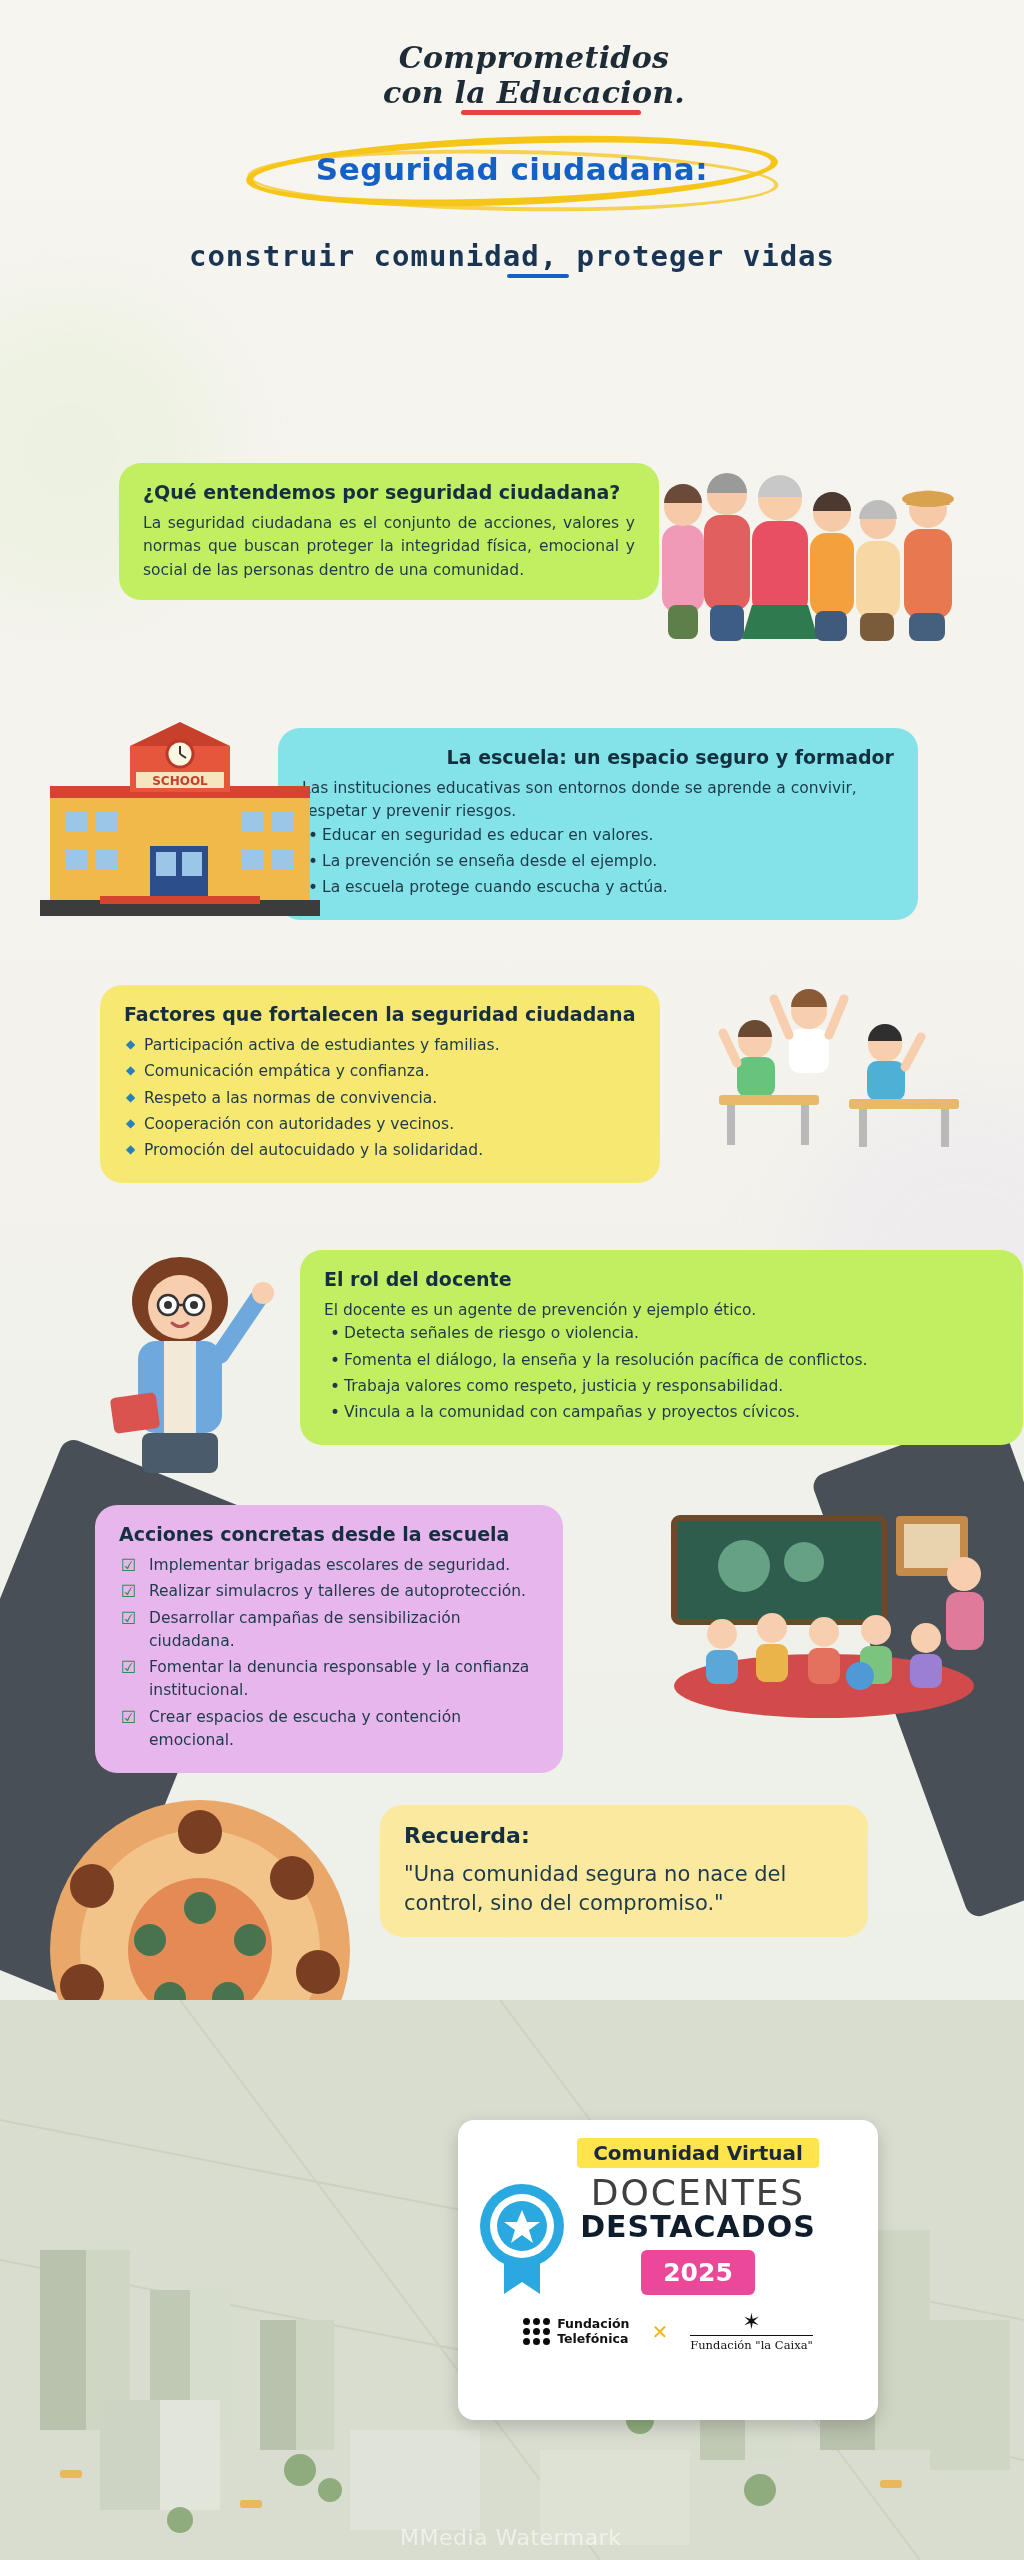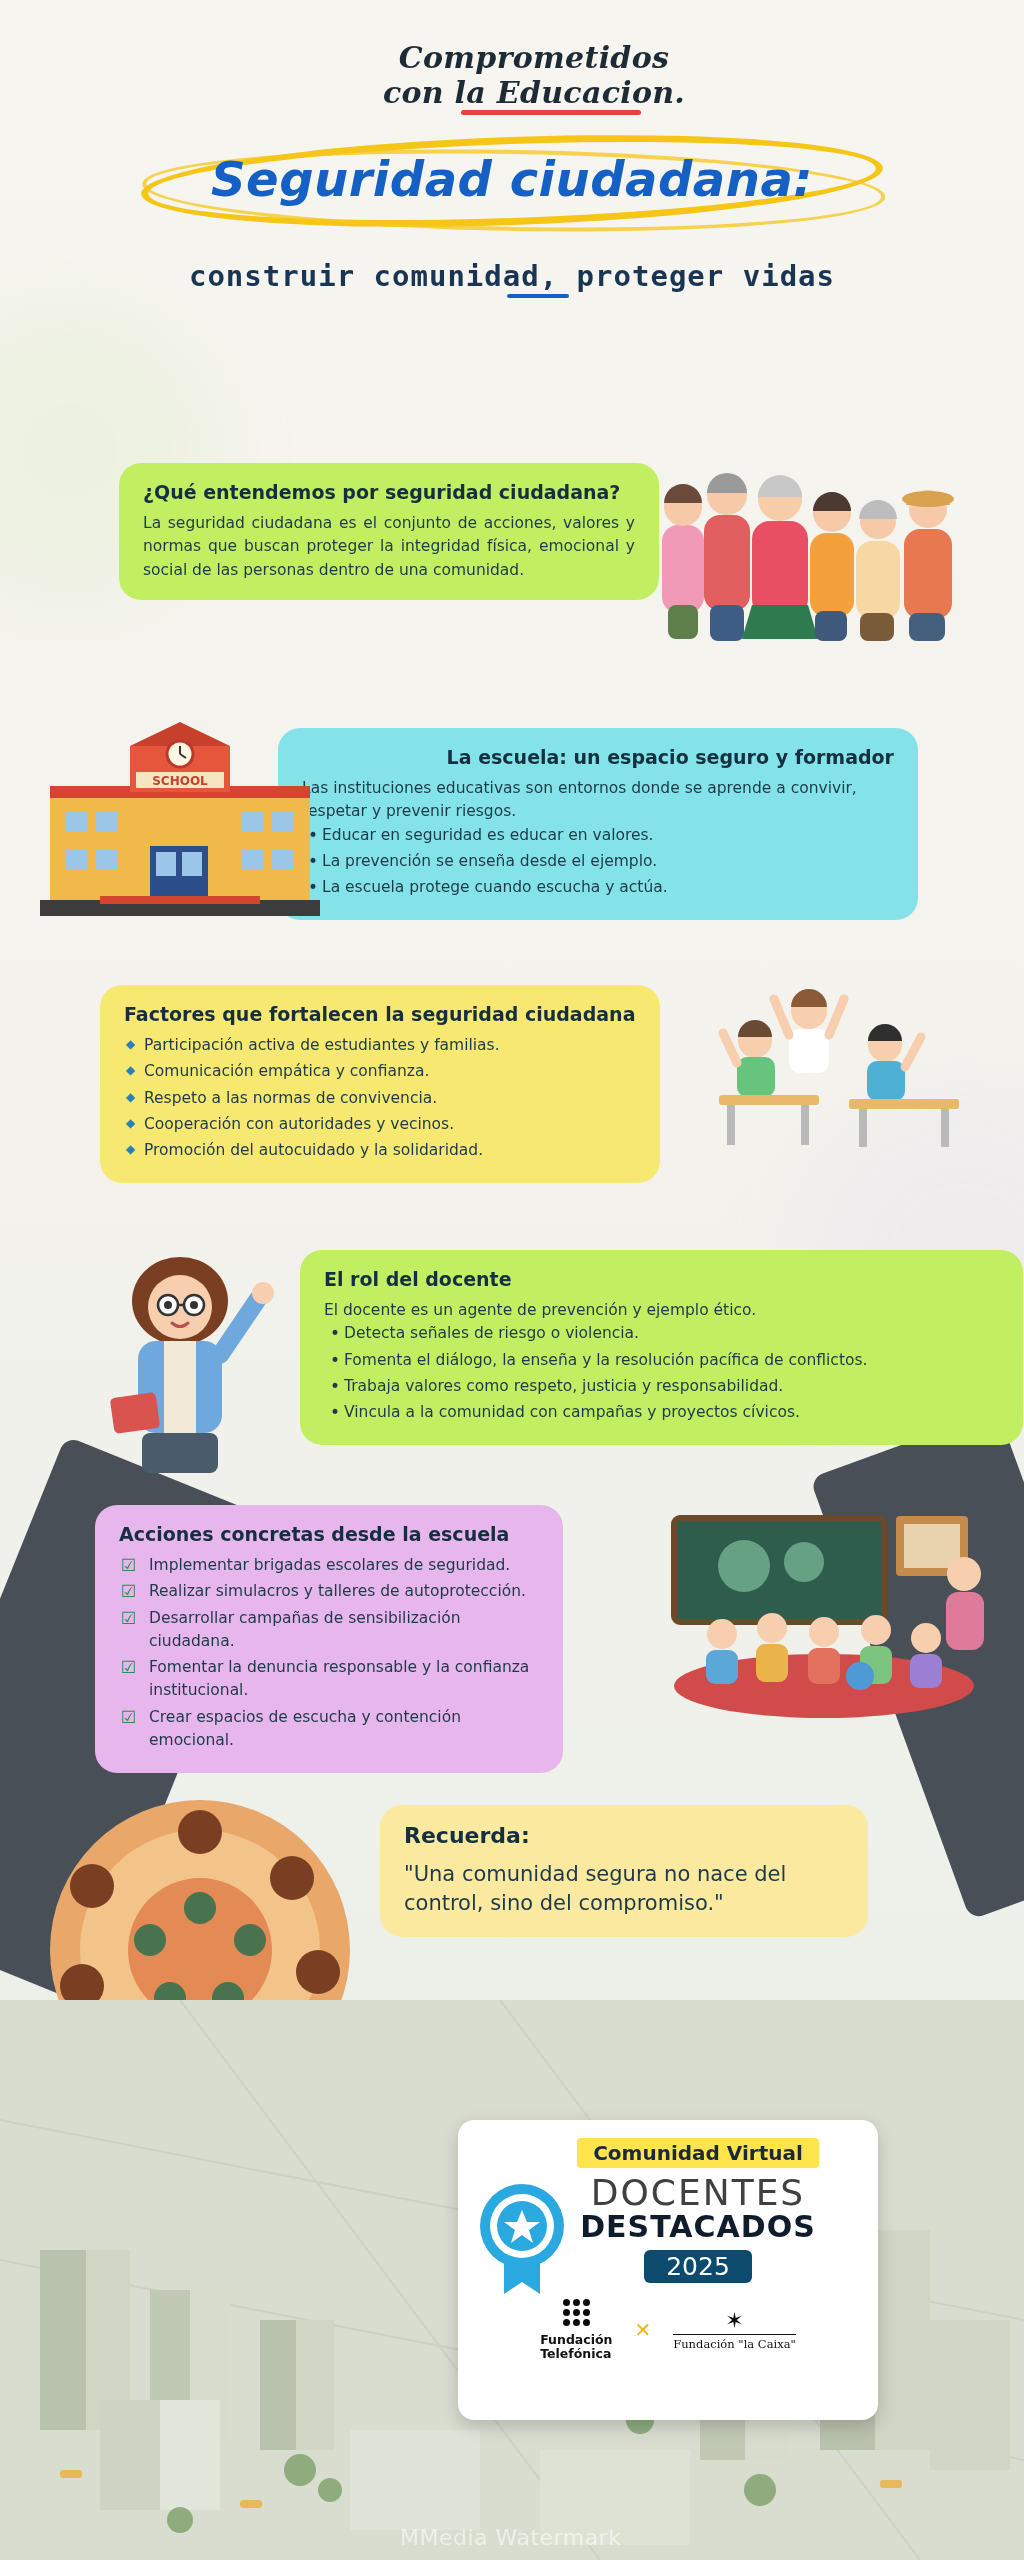--- a/index.html
+++ b/index.html
@@ -68,22 +68,21 @@
     width: 101%; height: 98%;
     border: 4px solid #f5c518;
     border-radius: 50%;
     transform: rotate(3deg);
     opacity:.75;
   }
   .main-title {
     position: relative;
     font-family: "DejaVu Sans", sans-serif;
     font-weight: bold;
-    font-style: italic;
-    font-size: 48px;
+    font-size: 31px;
     color: #1560c4;
     letter-spacing: .5px;
     white-space: nowrap;
   }
   .subtitle {
     margin-top: 34px;
     font-family: "DejaVu Sans Mono", monospace;
     font-weight: bold;
     font-size: 29px;
     color: #1a3553;
@@ -207,36 +206,36 @@
   .badge-destacados {
     font-family: "DejaVu Sans", sans-serif;
     font-weight: bold;
     font-size: 30px;
     color: #0f1c2b;
     letter-spacing: 1px;
     margin-top: -4px;
   }
   .badge-year {
     display: inline-block;
-    background: #0c4a6e;
+    background: #ec4899;
     color: #fff;
-    font-weight: normal;
+    font-weight: bold;
     font-size: 25px;
-    padding: 2px 22px;
+    padding: 8px 22px;
     border-radius: 6px;
     margin-top: 6px;
   }
   .badge-logos {
     display: flex;
     align-items: center;
     justify-content: center;
     gap: 22px;
     margin-top: 16px;
   }
-  .logo-tel { display: flex; align-items: center; gap: 7px; flex-direction: column; }
+  .logo-tel { display: flex; align-items: center; gap: 7px; }
   .dots-grid { display: grid; grid-template-columns: repeat(3, 7px); gap: 3px; }
   .dots-grid span { width: 7px; height: 7px; background: #0b0b0b; border-radius: 50%; display: block; }
   .logo-tel-text { text-align: left; font-size: 12.5px; font-weight: bold; line-height: 1.15; color: #111; }
   .logo-caixa { border-top: none; text-align: center; }
   .logo-caixa .star { font-size: 22px; color: #111; line-height: 1; }
   .logo-caixa .caixa-txt {
     font-family: "DejaVu Serif", serif;
     font-size: 11.5px;
     color: #111;
     border-top: 1.5px solid #111;

